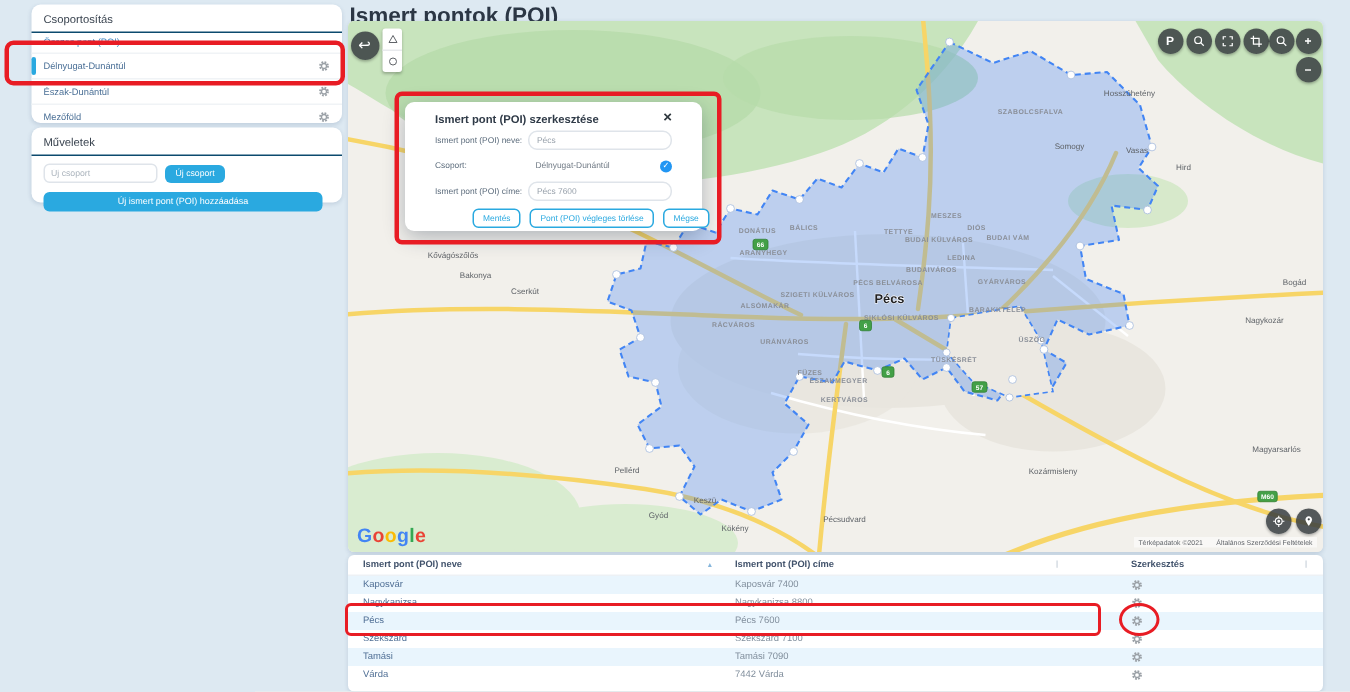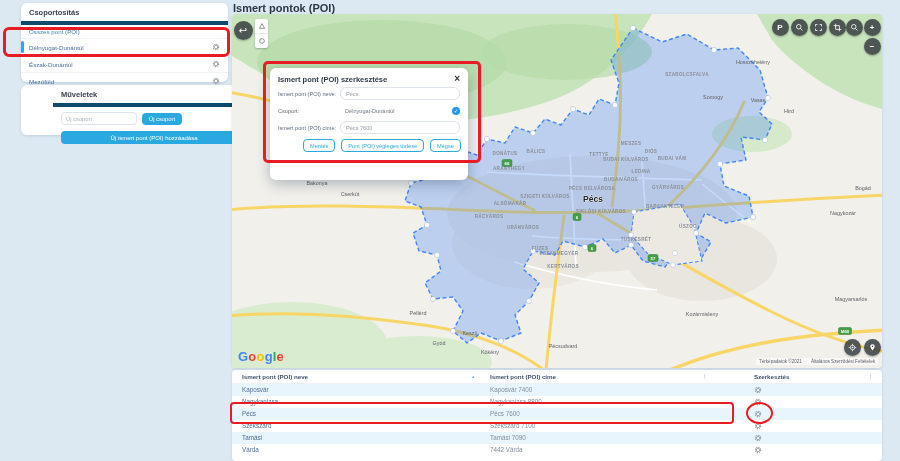--- a/index.html
+++ b/index.html
@@ -2,37 +2,37 @@
 <html style="--accent: #2aa9e0; --anno: #e81c24; --poly: #4285f4; --poly-fill: rgba(66,133,244,0.30);"><head>
 <meta charset="utf-8">
 <style>
   html,body{margin:0;padding:0;}
   body{width:900px;height:461px;overflow:hidden;font-family:"Liberation Sans","DejaVu Sans",sans-serif;background:#dde9f2;}
   .app{position:relative;width:900px;height:461px;background:#dde9f2;overflow:hidden;}
   .card{position:absolute;background:#fff;border-radius:6px;box-shadow:0 1px 3px rgba(40,70,110,.16);}
 
   
   #grouping-card{left:21px;top:3px;width:207px;height:79px;}
-  .panel-title{font-size:7.5px;font-weight:700;color:#39434f;padding:5px 8px 4px;border-bottom:4px solid #0c4a6e;}
+  .panel-title{font-size:7.5px;font-weight:400;color:#39434f;padding:5px 8px 4px;border-bottom:1px solid #0c4a6e;}
   .group-item{display:flex;align-items:center;height:16px;padding:0 8px;border-bottom:1px solid #f0f3f6;position:relative;cursor:pointer;}
   .group-item:last-child{border-bottom:none;}
   .group-item .label{font-size:6.2px;color:#4a6f96;flex:1;}
   .group-item.first{height:13px;}
   .group-item.first .label{color:#3f86c0;}
   .group-item.selected::before{content:'';position:absolute;left:0;top:2px;bottom:2px;width:2.5px;background:var(--accent);border-radius:2px;}
   .gear-icon{width:8px;height:8px;color:#9aa0a6;cursor:pointer;flex:none;}
-  #ops-card{left:21px;top:85px;width:207px;height:50px;padding-left:32px;}
+  #ops-card{left:21px;top:85px;width:207px;height:50px;}
   .ops-row{display:flex;align-items:center;gap:5px;margin:5px 8px 0;}
   .ops-input{width:66px;height:11px;border:1px solid #dfe4ea;border-radius:4px;font-size:5.8px;color:#444;padding:0 4px;font-family:inherit;background:#fff;}
   .ops-input::placeholder{color:#aab3bc;}
   .btn-blue{background:var(--accent);color:#fff;border:none;border-radius:4px;font-size:5.8px;padding:3px 7px;font-family:inherit;cursor:pointer;}
   .btn-big{display:block;margin:6px 8px 0;width:186px;height:13px;font-size:6px;padding:0;}
 
   
-  .main-title{position:absolute;left:233px;top:2px;font-size:11px;font-weight:700;color:#2c3745;}
+  .main-title{position:absolute;left:233px;top:2px;font-size:15px;font-weight:700;color:#2c3745;}
   #map-card{position:absolute;left:232px;top:14px;width:650px;height:354px;border-radius:4px;overflow:hidden;background:#f2f0eb;box-shadow:0 1px 3px rgba(40,70,110,.16);}
   #map-svg{position:absolute;left:0;top:0;}
   .lbl{text-anchor:middle;}
   .lbl-d{font-size:4.6px;fill:#8a8f98;letter-spacing:.3px;font-weight:600;}
   .lbl-v{font-size:5.4px;fill:#5f6368;}
   .lbl-c{font-size:8.5px;fill:#202124;font-weight:700;paint-order:stroke;stroke:#ffffff;stroke-width:.7px;}
   .region{fill:var(--poly-fill);stroke:var(--poly);stroke-width:1.4;stroke-dasharray:4 2.6;stroke-linejoin:round;}
   .notch{fill:#ece9e3;stroke:var(--poly);stroke-width:1.1;stroke-dasharray:3.5 2.4;}
   .vertex{fill:#fff;stroke:#9fb6da;stroke-width:.5;}
   .shield rect{fill:#43a047;stroke:#2e7d32;stroke-width:.5;}
@@ -41,21 +41,21 @@
   .mbtn svg{width:9px;height:9px;}
   #btn-back{width:19px;height:19px;font-size:10px;font-weight:400;}
   .tool-panel{position:absolute;left:23px;top:5px;width:13px;background:#fff;border-radius:2px;box-shadow:0 1px 2px rgba(0,0,0,.25);display:flex;flex-direction:column;}
   .tool{width:13px;height:14px;display:flex;align-items:center;justify-content:center;cursor:pointer;}
   .tool+.tool{border-top:1px solid #e8eaed;}
   .tool svg{width:8px;height:8px;}
   .glogo{position:absolute;left:6px;bottom:4px;font-size:13px;font-weight:600;letter-spacing:.2px;}
   .attr{position:absolute;right:4px;bottom:3px;font-size:4.6px;color:#5f6368;display:flex;gap:9px;background:rgba(255,255,255,.55);padding:1px 3px;}
 
   
-  .modal{position:absolute;left:270px;top:68px;width:198px;height:112px;background:#fff;border-radius:6px;box-shadow:0 4px 14px rgba(20,40,70,.3);z-index:30;padding:6px 8px 0;box-sizing:border-box;}
+  .modal{position:absolute;left:270px;top:68px;width:198px;height:86px;background:#fff;border-radius:6px;box-shadow:0 4px 14px rgba(20,40,70,.3);z-index:30;padding:6px 20px 0;box-sizing:border-box;}
   .modal-title-row{display:flex;justify-content:space-between;align-items:center;height:10px;}
   .modal-title{font-size:7.5px;font-weight:700;color:#2f3a47;}
   .modal-close{font-size:10px;font-weight:700;color:#30393f;cursor:pointer;line-height:1;}
   .m-row{display:flex;align-items:center;height:15px;margin-top:2px;}
   .m-label{width:62px;font-size:5.6px;color:#5c6c7c;flex:none;}
   .m-input{flex:1;height:11px;border:1px solid #dfe4ea;border-radius:6px;font-size:5.6px;color:#98a1ab;display:flex;align-items:center;padding:0 5px;}
   .m-value{flex:1;font-size:5.6px;color:#707a85;padding-left:5px;}
   .m-check{width:8px;height:8px;border-radius:50%;background:#2196f3;color:#fff;font-size:5.5px;display:flex;align-items:center;justify-content:center;flex:none;}
   .m-buttons{display:flex;gap:6px;margin-top:4px;padding-left:25px;}
   .m-btn{border:1px solid var(--accent);color:var(--accent);background:#fff;border-radius:4px;font-size:5.6px;padding:2.5px 6px;font-family:inherit;cursor:pointer;white-space:nowrap;}

